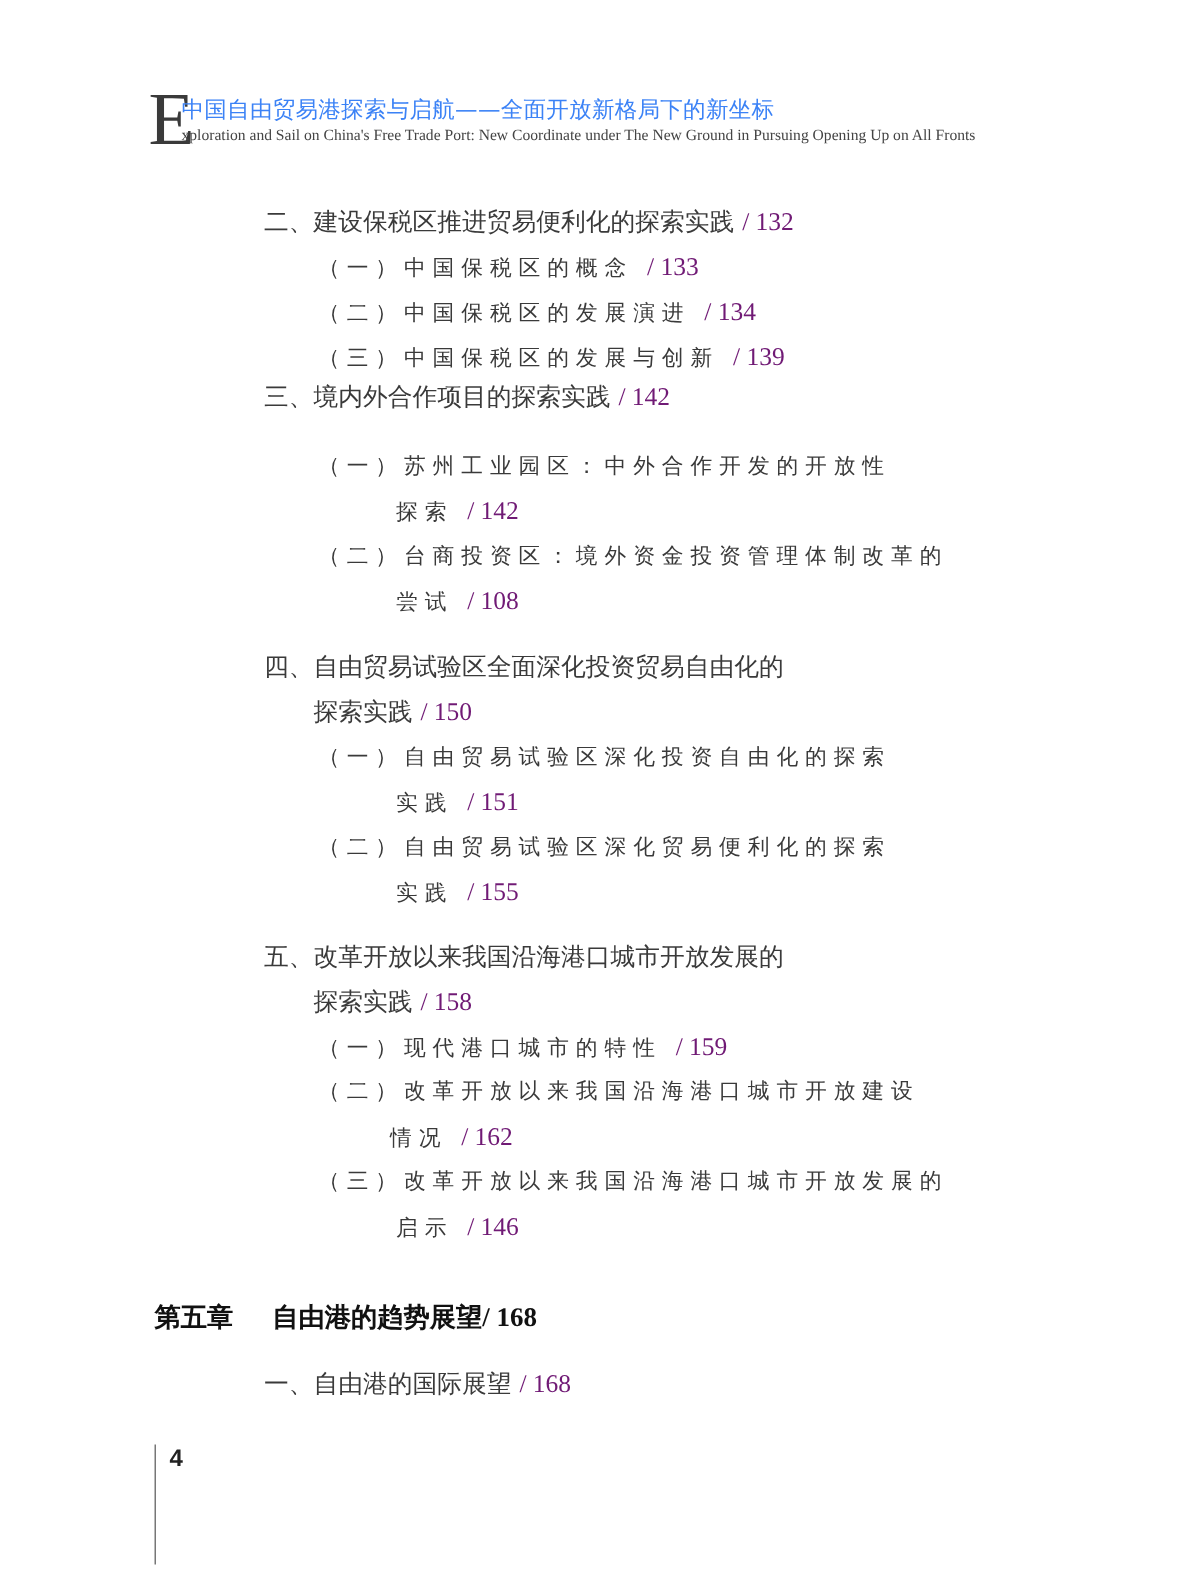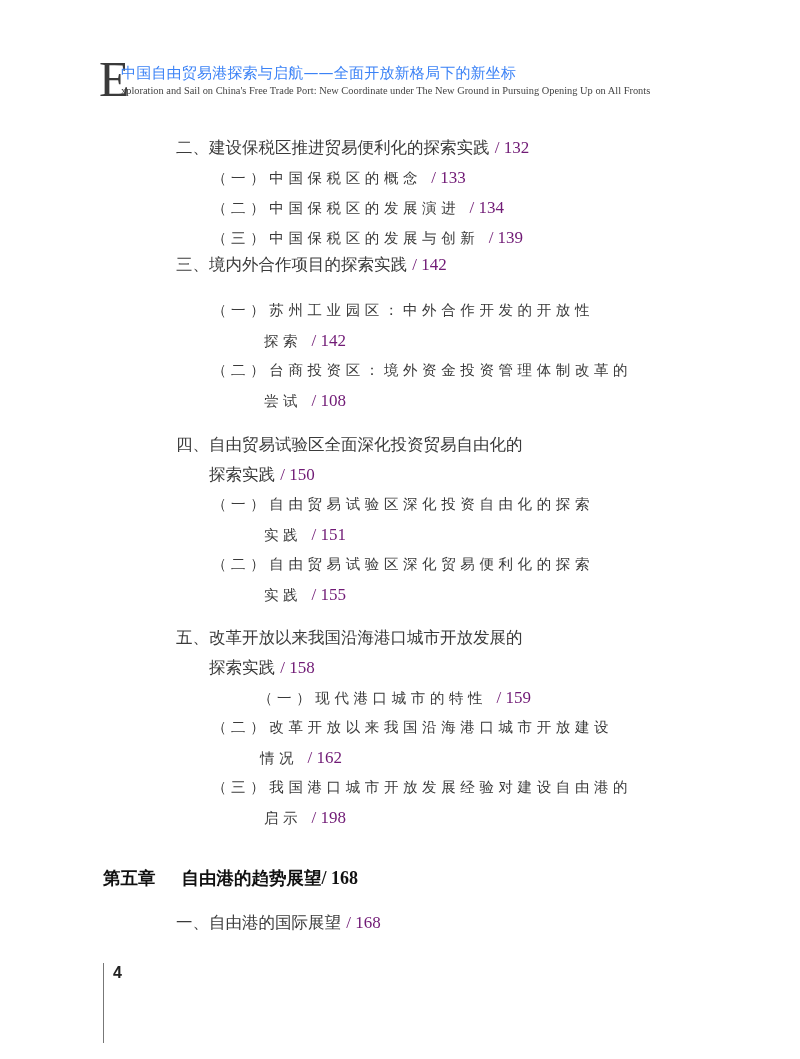--- a/index.html
+++ b/index.html
@@ -93,37 +93,37 @@
     <span class="num">/ 155</span>
   </div>
 
   <div class="line sec" style="left:176px; top:627px;">
     <span>五、改革开放以来我国沿海港口城市开放发展的</span>
   </div>
   <div class="line sec" style="left:209px; top:657px;">
     <span>探索实践</span>
     <span class="num">/ 158</span>
   </div>
-  <div class="line sub" style="left:212px; top:688px;margin-left:46px;">
+  <div class="line sub" style="left:212px; top:688px;">
     <span>（一）现代港口城市的特性</span>
     <span class="num">/ 159</span>
   </div>
   <div class="line sub" style="left:212px; top:718px;">
     <span>（二）改革开放以来我国沿海港口城市开放建设</span>
   </div>
   <div class="line sub" style="left:260px; top:748px;">
     <span>情况</span>
     <span class="num">/ 162</span>
   </div>
   <div class="line sub" style="left:212px; top:778px;">
-    <span>（三）我国港口城市开放发展经验对建设自由港的</span>
+    <span>（三）改革开放以来我国沿海港口城市开放发展的</span>
   </div>
   <div class="line sub" style="left:264px; top:808px;">
     <span>启示</span>
-    <span class="num">/ 198</span>
+    <span class="num">/ 146</span>
   </div>
 
   <div class="line chapter" style="left:103px; top:866px;">
     <span>第五章</span><span class="chap-gap"></span><span>自由港的趋势展望</span><span class="num">/ 168</span>
   </div>
   <div class="line sec" style="left:176px; top:912px;">
     <span>一、自由港的国际展望</span>
     <span class="num">/ 168</span>
   </div>
 </div>

